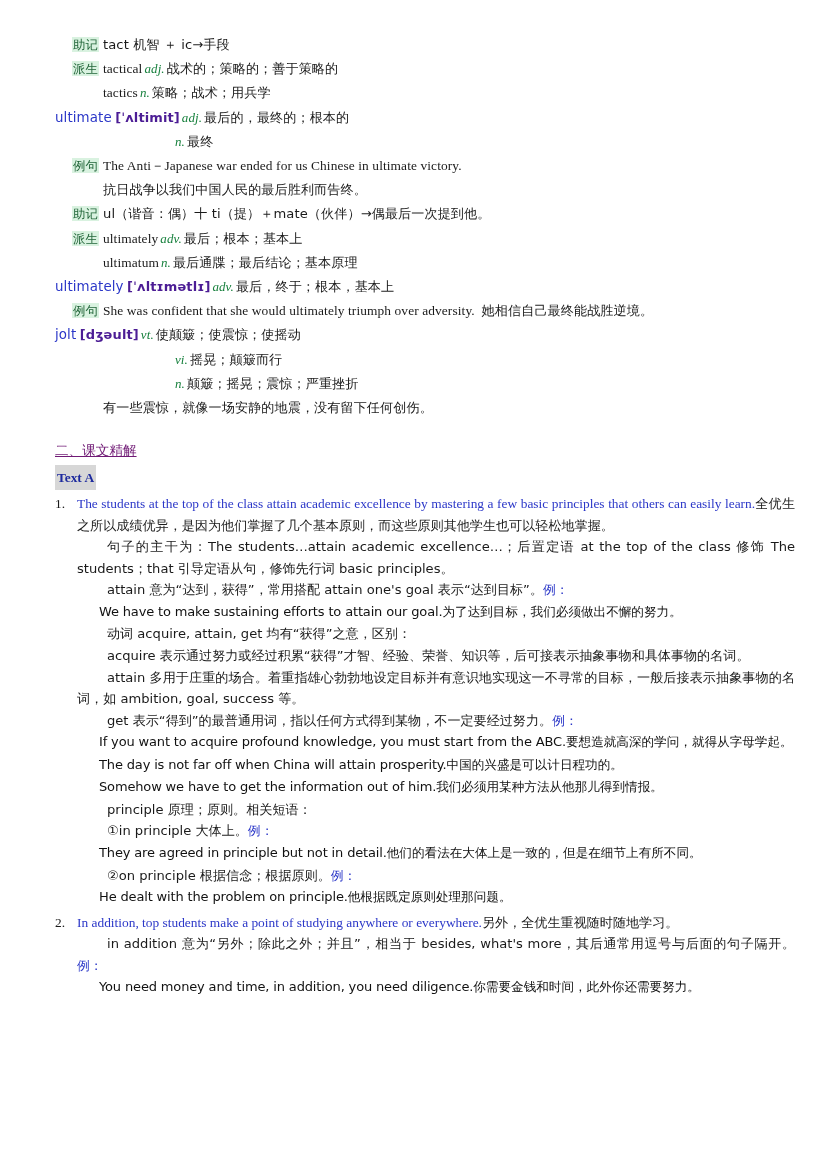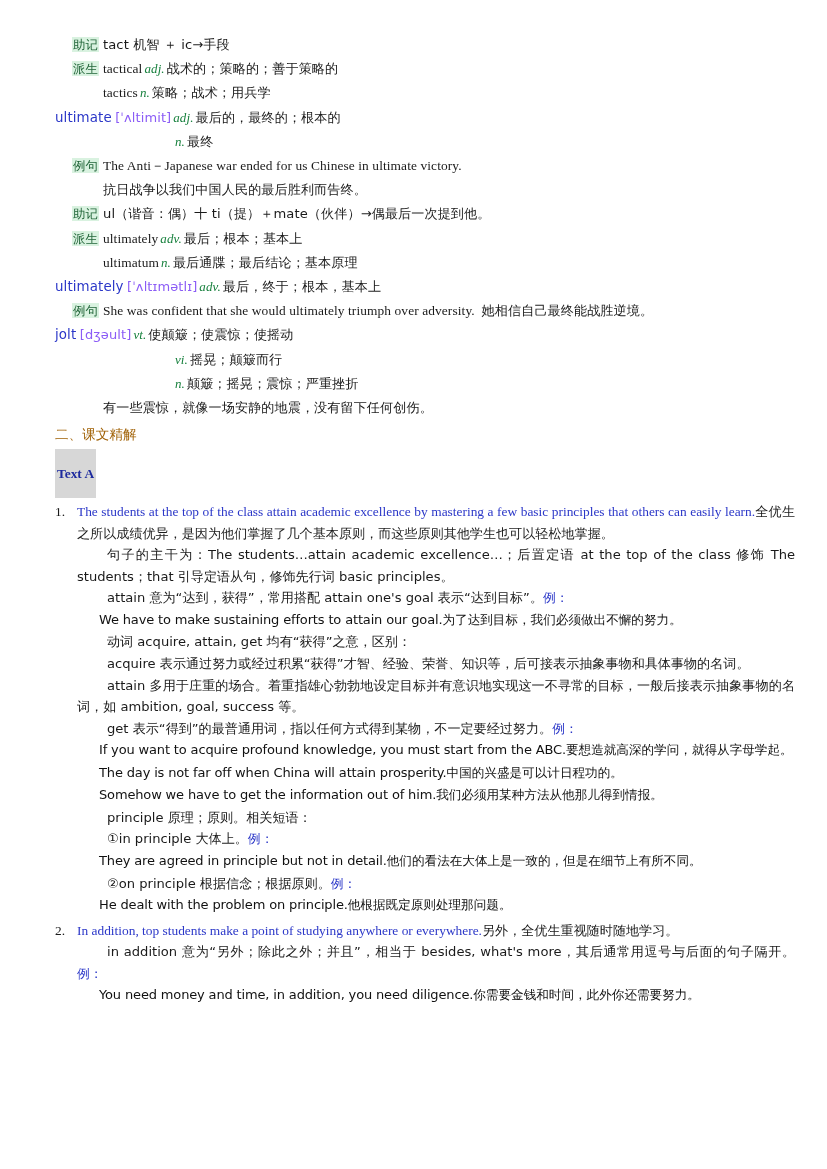--- a/index.html
+++ b/index.html
@@ -53,48 +53,50 @@
 
   
   .headword {
     color: #2b37c8;
     font-family: "DejaVu Sans", "Liberation Sans", sans-serif;
     font-size: 13.4px;
   }
   .phon {
     font-family: "DejaVu Sans", "Liberation Sans", sans-serif;
     font-size: 13px;
-    color: #8b5cf6;
+    color: #4c1d95;
+    font-weight: bold;
   }
   .pos {
     color: #17803d;
     font-style: italic;
     font-family: "Liberation Serif", serif;
     font-size: 13px;
     margin: 0 2px;
   }
   .cn { font-family: "DejaVu Sans", "Liberation Sans", sans-serif; font-size: 13.1px; color: #1a1a1a; }
   .en { font-family: "Liberation Serif", serif; font-size: 13.4px; }
 
   
   .section-title {
-    color: #a16207;
+    color: #701a75;
     font-family: "DejaVu Sans", "Liberation Sans", sans-serif;
     font-size: 13.6px;
     line-height: 26px;
-    margin-top: 1px;
+    margin-top: 17px;
+    text-decoration: underline;
   }
   .text-label {
     display: inline-block;
     background: #d7d7d7;
     color: #1d2a9e;
     font-family: "Liberation Serif", serif;
     font-weight: bold;
     font-size: 13.4px;
-    padding: 16px 2px;
+    padding: 4px 2px;
     line-height: 17px;
   }
   .text-label-row { line-height: 21px; margin-top: 2px; }
 
   
   .num-item {
     position: relative;
     padding-left: 22px;
     font-size: 13.4px;
     line-height: 21.4px;

